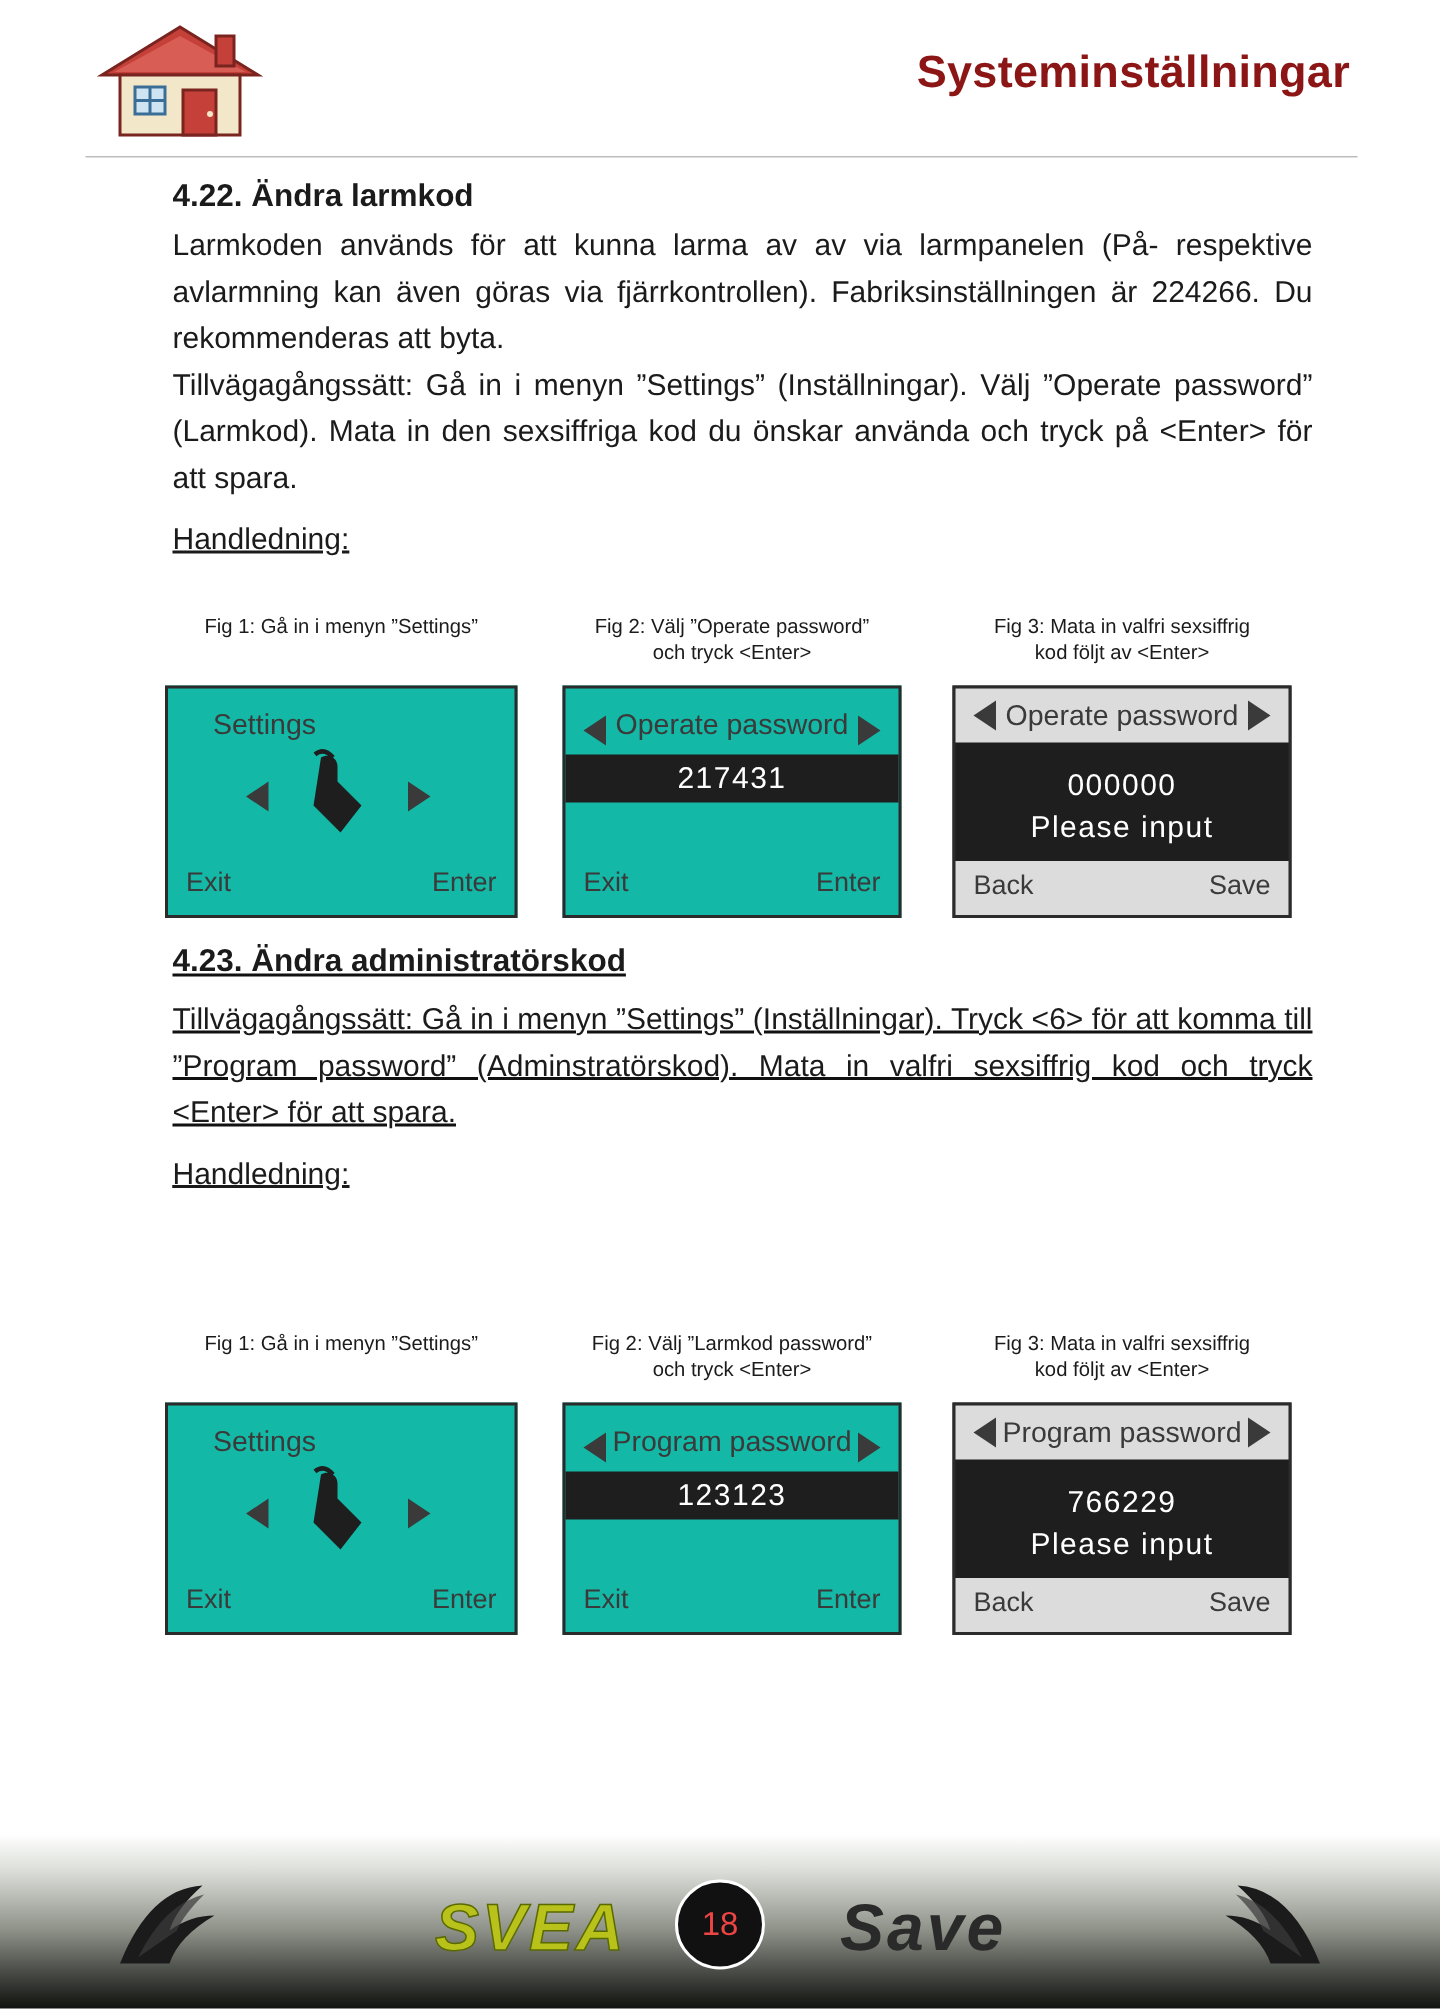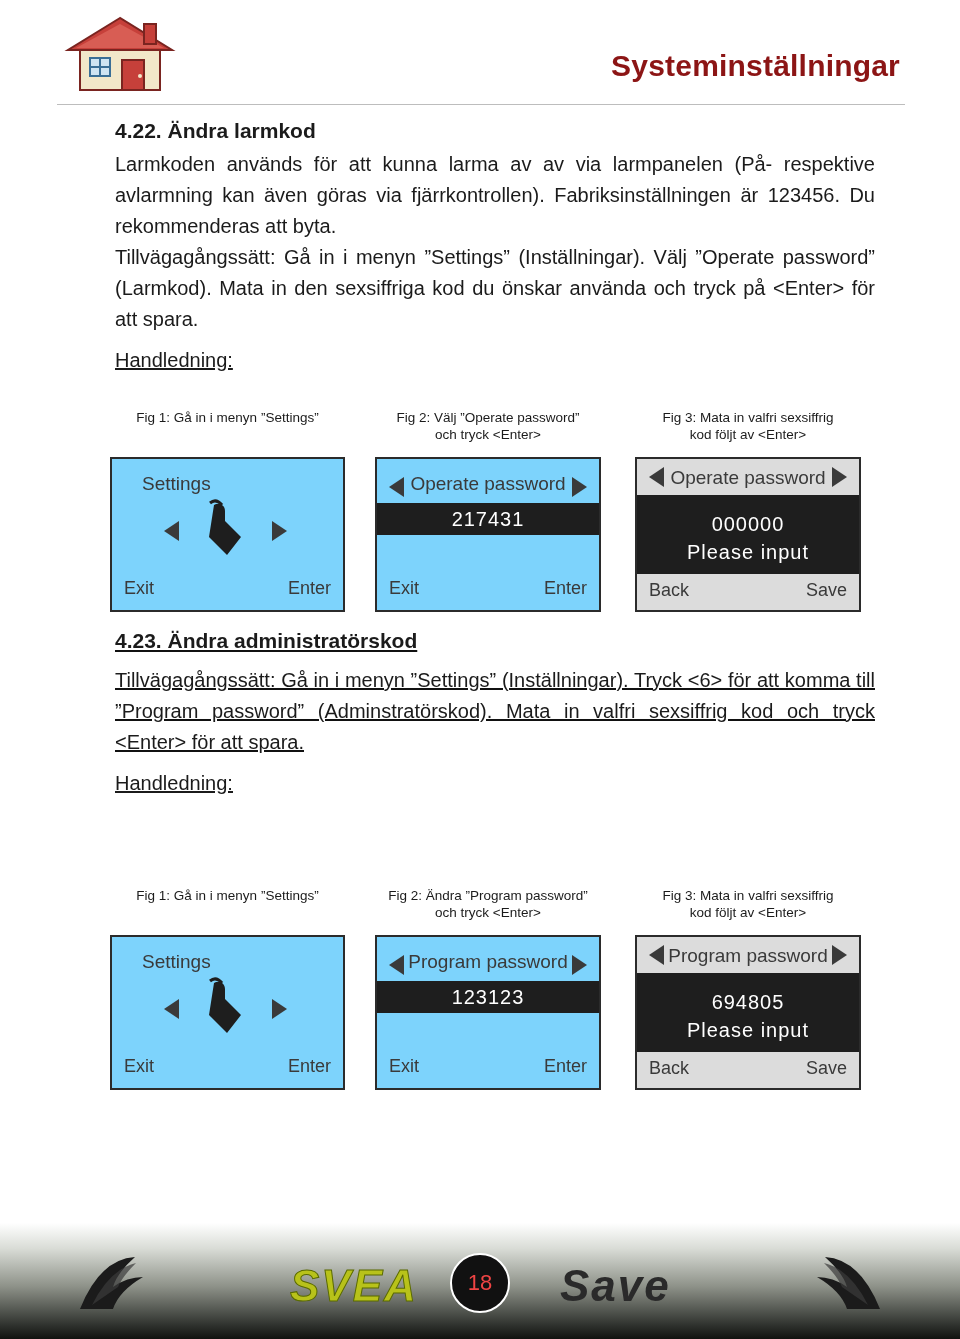--- a/index.html
+++ b/index.html
@@ -15,21 +15,20 @@
   .header{
     position:absolute;left:0;top:0;width:960px;height:104px;
   }
   .header-rule{
     position:absolute;left:57px;top:104px;width:848px;height:1px;background:#bdbdbd;
   }
   .header-title{
     position:absolute;right:60px;top:32px;
     font-size:30px;font-weight:bold;color:#8c1515;
     letter-spacing:.2px;
-    margin-top:17px;
   }
   
   .logo{position:absolute;left:60px;top:14px;width:120px;height:80px;}
   
   .content{position:absolute;left:0;top:104px;width:960px;}
   .sect-title{
     font-size:21px;font-weight:bold;color:#1b1b1b;margin:0 0 6px 0;
   }
   .para{
     font-size:20px;line-height:31px;color:#1b1b1b;
@@ -39,21 +38,21 @@
     font-size:20px;color:#1b1b1b;text-decoration:underline;margin:14px 0 6px 0;
   }
   
   .figrow{position:relative;height:200px;}
   .figcap{
     font-size:13.5px;color:#1b1b1b;line-height:17px;text-align:center;
     position:absolute;width:260px;
   }
   .lcd{
     position:absolute;
-    background:#7dd3fc;
+    background:#14b8a6;
     border:2px solid #2b2b2b;
     box-sizing:border-box;
   }
   .lcd-1{width:235px;height:155px;}
   .lcd-2{width:226px;height:155px;}
   .lcd-3{width:226px;height:155px;}
   .lcd-title{
     position:absolute;left:0;right:0;top:12px;text-align:center;
     font-size:19px;color:#3a3a3a;
   }
@@ -118,21 +117,21 @@
     </svg>
   </div>
   <div class="header-title">Systeminställningar</div>
   <div class="header-rule"></div>
 </div>
 
 <div class="content">
 
   <div style="position:absolute;left:115px;top:15px;width:760px;">
     <div class="sect-title">4.22. Ändra larmkod</div>
-    <p class="para">Larmkoden används för att kunna larma av av via larmpanelen (På- respektive avlarmning kan även göras via fjärrkontrollen). Fabriksinställningen är 123456. Du rekommenderas att byta.</p>
+    <p class="para">Larmkoden används för att kunna larma av av via larmpanelen (På- respektive avlarmning kan även göras via fjärrkontrollen). Fabriksinställningen är 224266. Du rekommenderas att byta.</p>
     <p class="para" style="margin-top:0;">Tillvägagångssätt: Gå in i menyn ”Settings” (Inställningar). Välj ”Operate password” (Larmkod). Mata in den sexsiffriga kod du önskar använda och tryck på &lt;Enter&gt; för att spara.</p>
     <div class="handledning">Handledning:</div>
   </div>
 
   <div class="figrow" style="position:absolute;left:0;top:305px;width:960px;">
 
     <div class="figcap" style="left:110px;top:0;width:235px;">Fig 1: Gå in i menyn ”Settings”</div>
     <div class="lcd lcd-1" style="left:110px;top:48px;">
       <div class="lcd-title" style="left:30px;right:0;text-align:left;top:14px;">Settings</div>
       <div class="arrow-l" style="left:52px;top:62px;"></div>
@@ -204,21 +203,21 @@
           <path d="M10 4 q6 -5 12 2" fill="none" stroke="#1e1e1e" stroke-width="3"></path>
         </svg>
       </div>
       <div class="lcd-bottom">
         <span class="bl">Exit</span>
         <span class="br">Enter</span>
       </div>
     </div>
 
     <div class="figcap" style="left:375px;top:0;width:226px;">
-      <div>Fig 2: Ändra ”Program password”</div>
+      <div>Fig 2: Välj ”Larmkod password”</div>
       <div>och tryck &lt;Enter&gt;</div>
     </div>
     <div class="lcd lcd-2" style="left:375px;top:48px;">
       <div class="lcd-title" style="top:14px;">Program password</div>
       <div class="arrow-l" style="left:12px;top:18px;"></div>
       <div class="arrow-r" style="right:12px;top:18px;"></div>
       <div class="bar-dark" style="top:44px;height:32px;">
         <div class="code-line" style="top:5px;">123123</div>
       </div>
       <div class="lcd-bottom">
@@ -229,21 +228,21 @@
 
     <div class="figcap" style="left:635px;top:0;width:226px;">
       <div>Fig 3: Mata in valfri sexsiffrig</div>
       <div>kod följt av &lt;Enter&gt;</div>
     </div>
     <div class="lcd lcd-3" style="left:635px;top:48px;background:#1e1e1e;">
       <div style="position:absolute;left:0;right:0;top:0;height:36px;background:#dcdcdc;"></div>
       <div class="lcd-title" style="top:8px;">Program password</div>
       <div class="arrow-l" style="left:12px;top:8px;"></div>
       <div class="arrow-r" style="right:12px;top:8px;"></div>
-      <div class="code-line" style="top:54px;">694805</div>
+      <div class="code-line" style="top:54px;">766229</div>
       <div class="code-line" style="top:82px;">Please  input</div>
       <div style="position:absolute;left:0;right:0;bottom:0;height:36px;background:#dcdcdc;"></div>
       <div class="lcd-bottom" style="bottom:6px;">
         <span class="bl">Back</span>
         <span class="br">Save</span>
       </div>
     </div>
   </div>
 
 </div>

